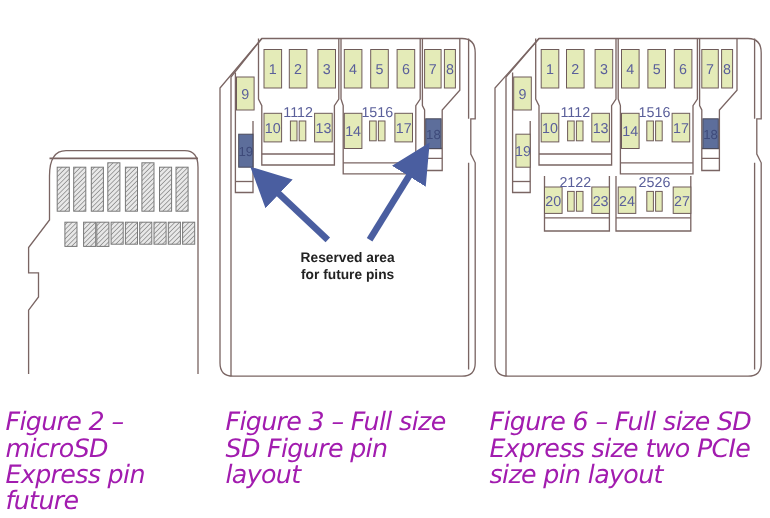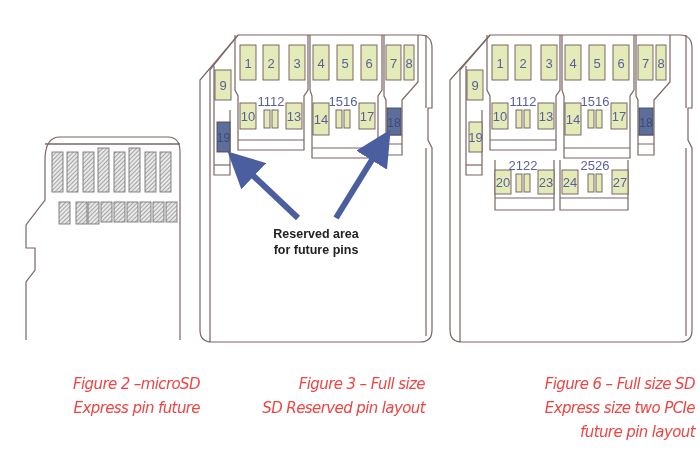--- a/index.html
+++ b/index.html
@@ -4,21 +4,21 @@
 <style>
   html,body{margin:0;padding:0;background:#ffffff;}
   body{width:700px;height:471px;position:relative;overflow:hidden;font-family:"DejaVu Sans",sans-serif;}
   svg{position:absolute;left:0;top:0;}
   .outline{fill:none;stroke:#7a6563;stroke-width:1.2;}
   .pin{fill:#e4ebb8;stroke:#6d5a58;stroke-width:0.9;}
   .pin-blue{fill:#5d6e9b;stroke:#4a4a5a;stroke-width:0.9;}
   .pin-hatch{fill:url(#hatch);stroke:#777;stroke-width:0.9;}
   .pinlabel{font-family:"Liberation Sans",sans-serif;font-size:13px;fill:#5a5f9a;text-anchor:middle;}
   .pinlabel-blue{font-family:"Liberation Sans",sans-serif;font-size:12px;fill:#3e4a7a;text-anchor:middle;}
-  .caption{position:absolute;font-family:"DejaVu Sans",sans-serif;font-style:italic;font-size:15px;line-height:24px;color:#ef4444;text-align:right;letter-spacing:-0.6px;}
+  .caption{position:absolute;font-family:"DejaVu Sans",sans-serif;font-style:italic;font-size:23px;line-height:24px;color:#a21caf;text-align:left;letter-spacing:-0.6px;}
   .annot{font-family:"Liberation Sans",sans-serif;font-weight:bold;font-size:12.5px;fill:#222;text-anchor:middle;}
 </style>
 </head>
 <body>
 
 <svg width="700" height="471" viewBox="0 0 700 471">
   <defs>
     <pattern id="hatch" width="3" height="3" patternUnits="userSpaceOnUse" patternTransform="rotate(45)">
       <rect width="3" height="3" fill="#e8e8e8"></rect>
       <line x1="0" y1="0" x2="0" y2="3" stroke="#666" stroke-width="1"></line>
@@ -178,19 +178,19 @@
       </g>
   </g>
 </svg>
 
 <div class="caption" style="left:5px;top:372px;width:195px;">
   <div>Figure 2 –microSD</div>
   <div>Express pin future</div>
 </div>
 <div class="caption" style="left:205px;top:372px;width:220px;">
   <div>Figure 3 – Full size</div>
-  <div>SD Reserved pin layout</div>
+  <div>SD Figure pin layout</div>
 </div>
 <div class="caption" style="left:445px;top:372px;width:250px;">
   <div>Figure 6 – Full size SD</div>
   <div>Express size two PCIe</div>
-  <div>future pin layout</div>
+  <div>size pin layout</div>
 </div>
 
 </body></html>

